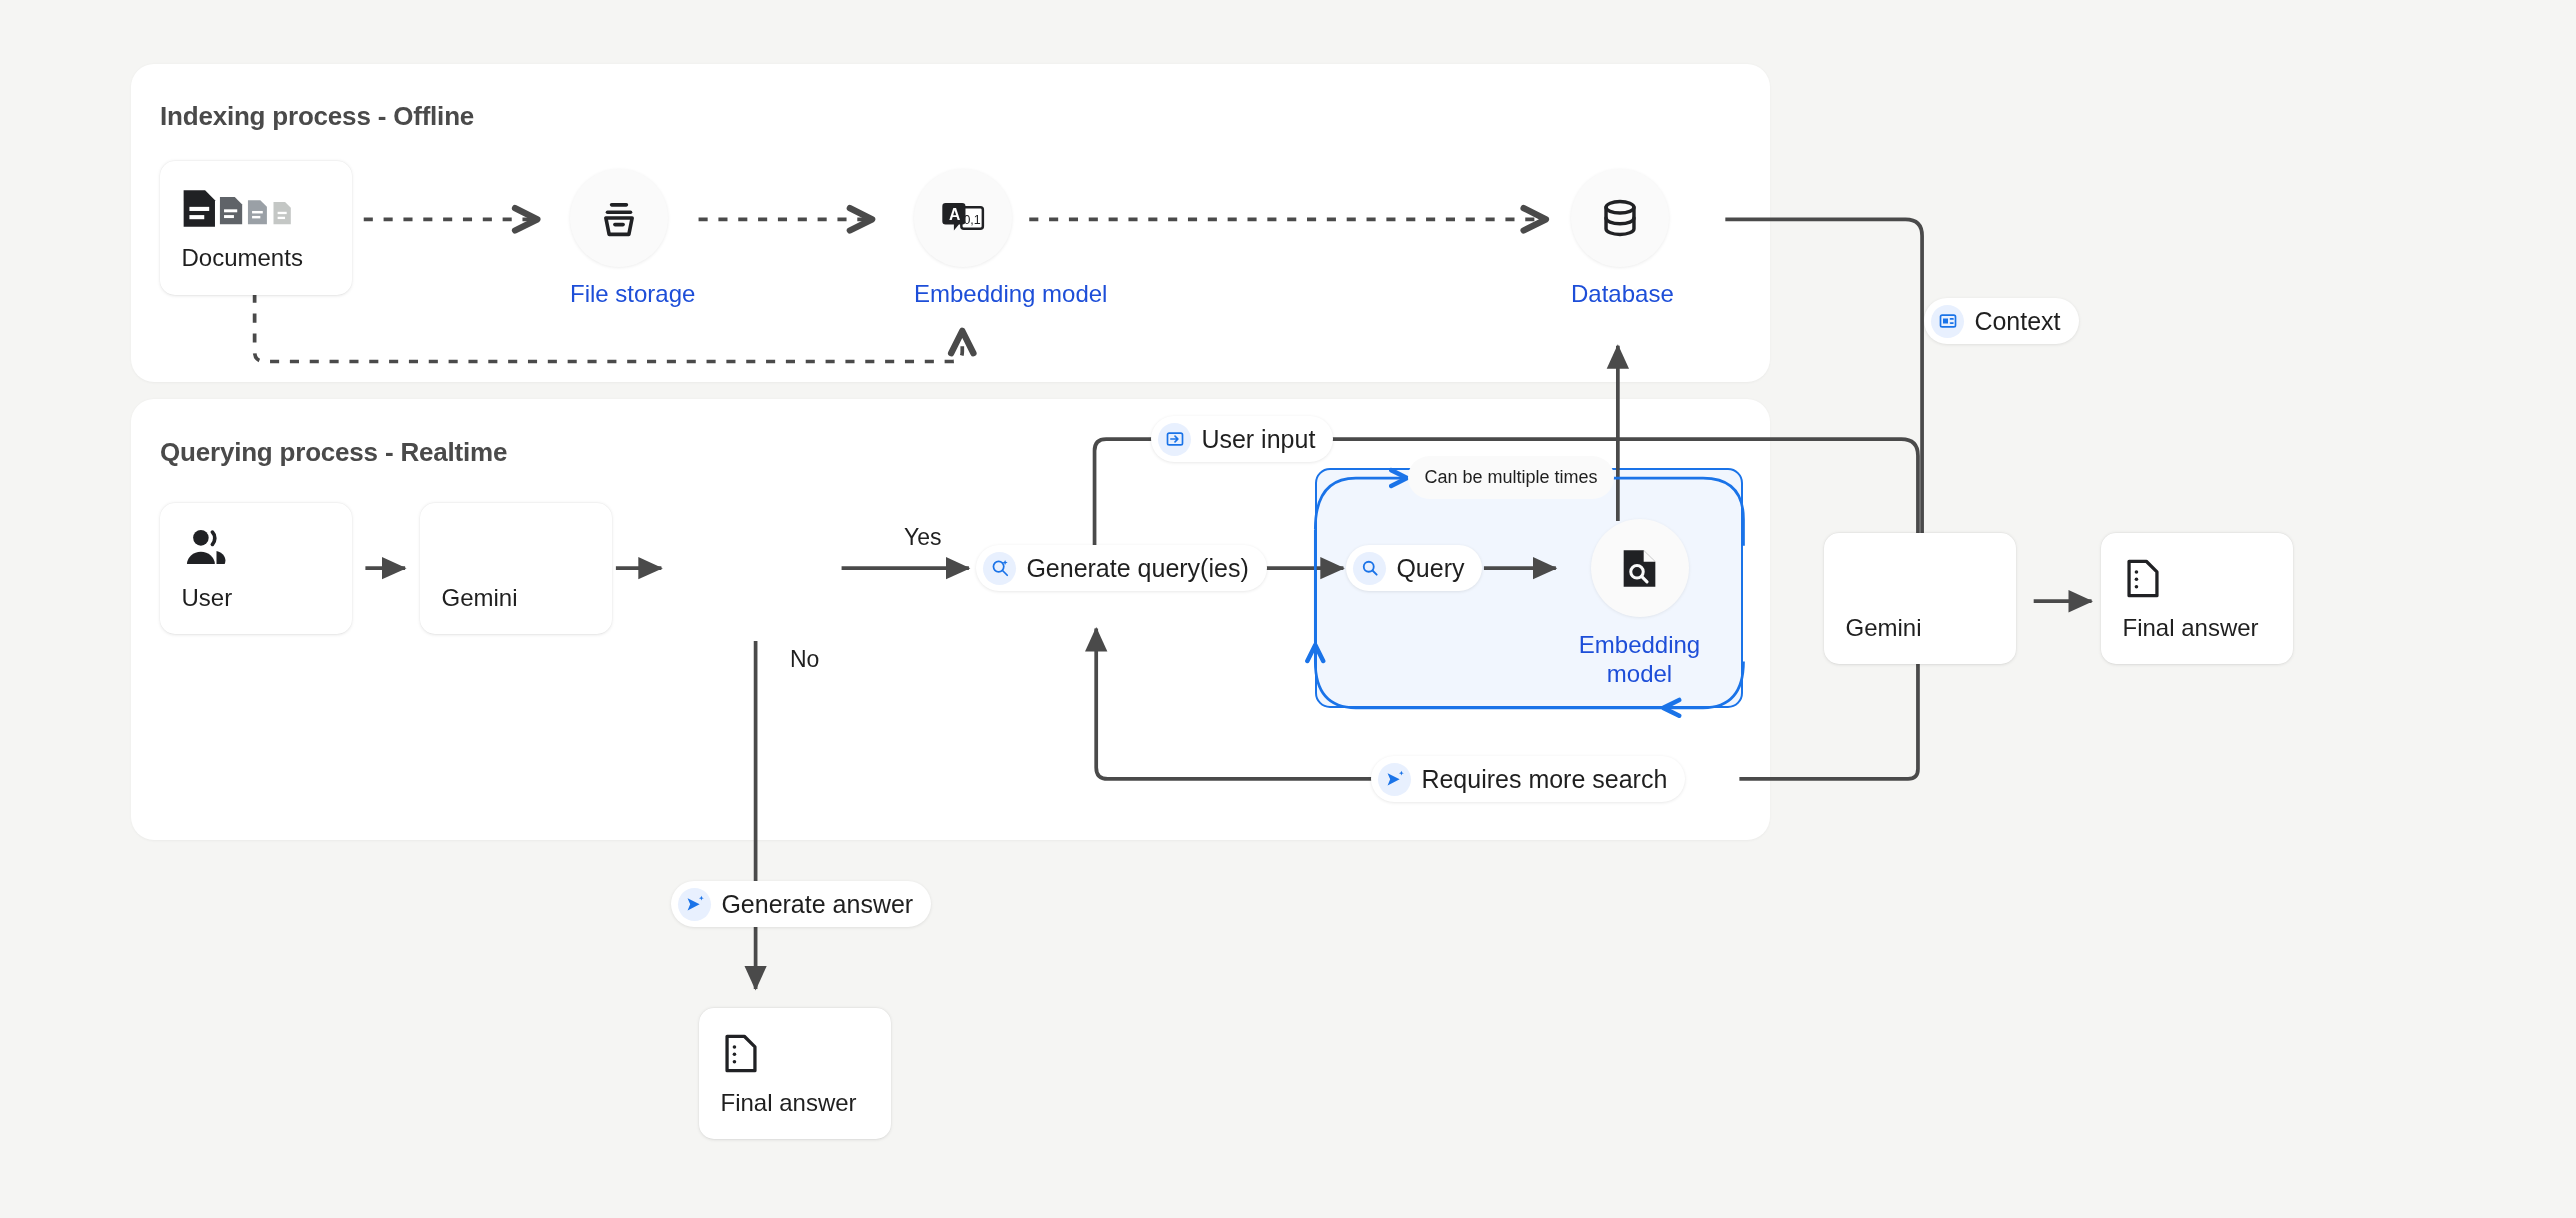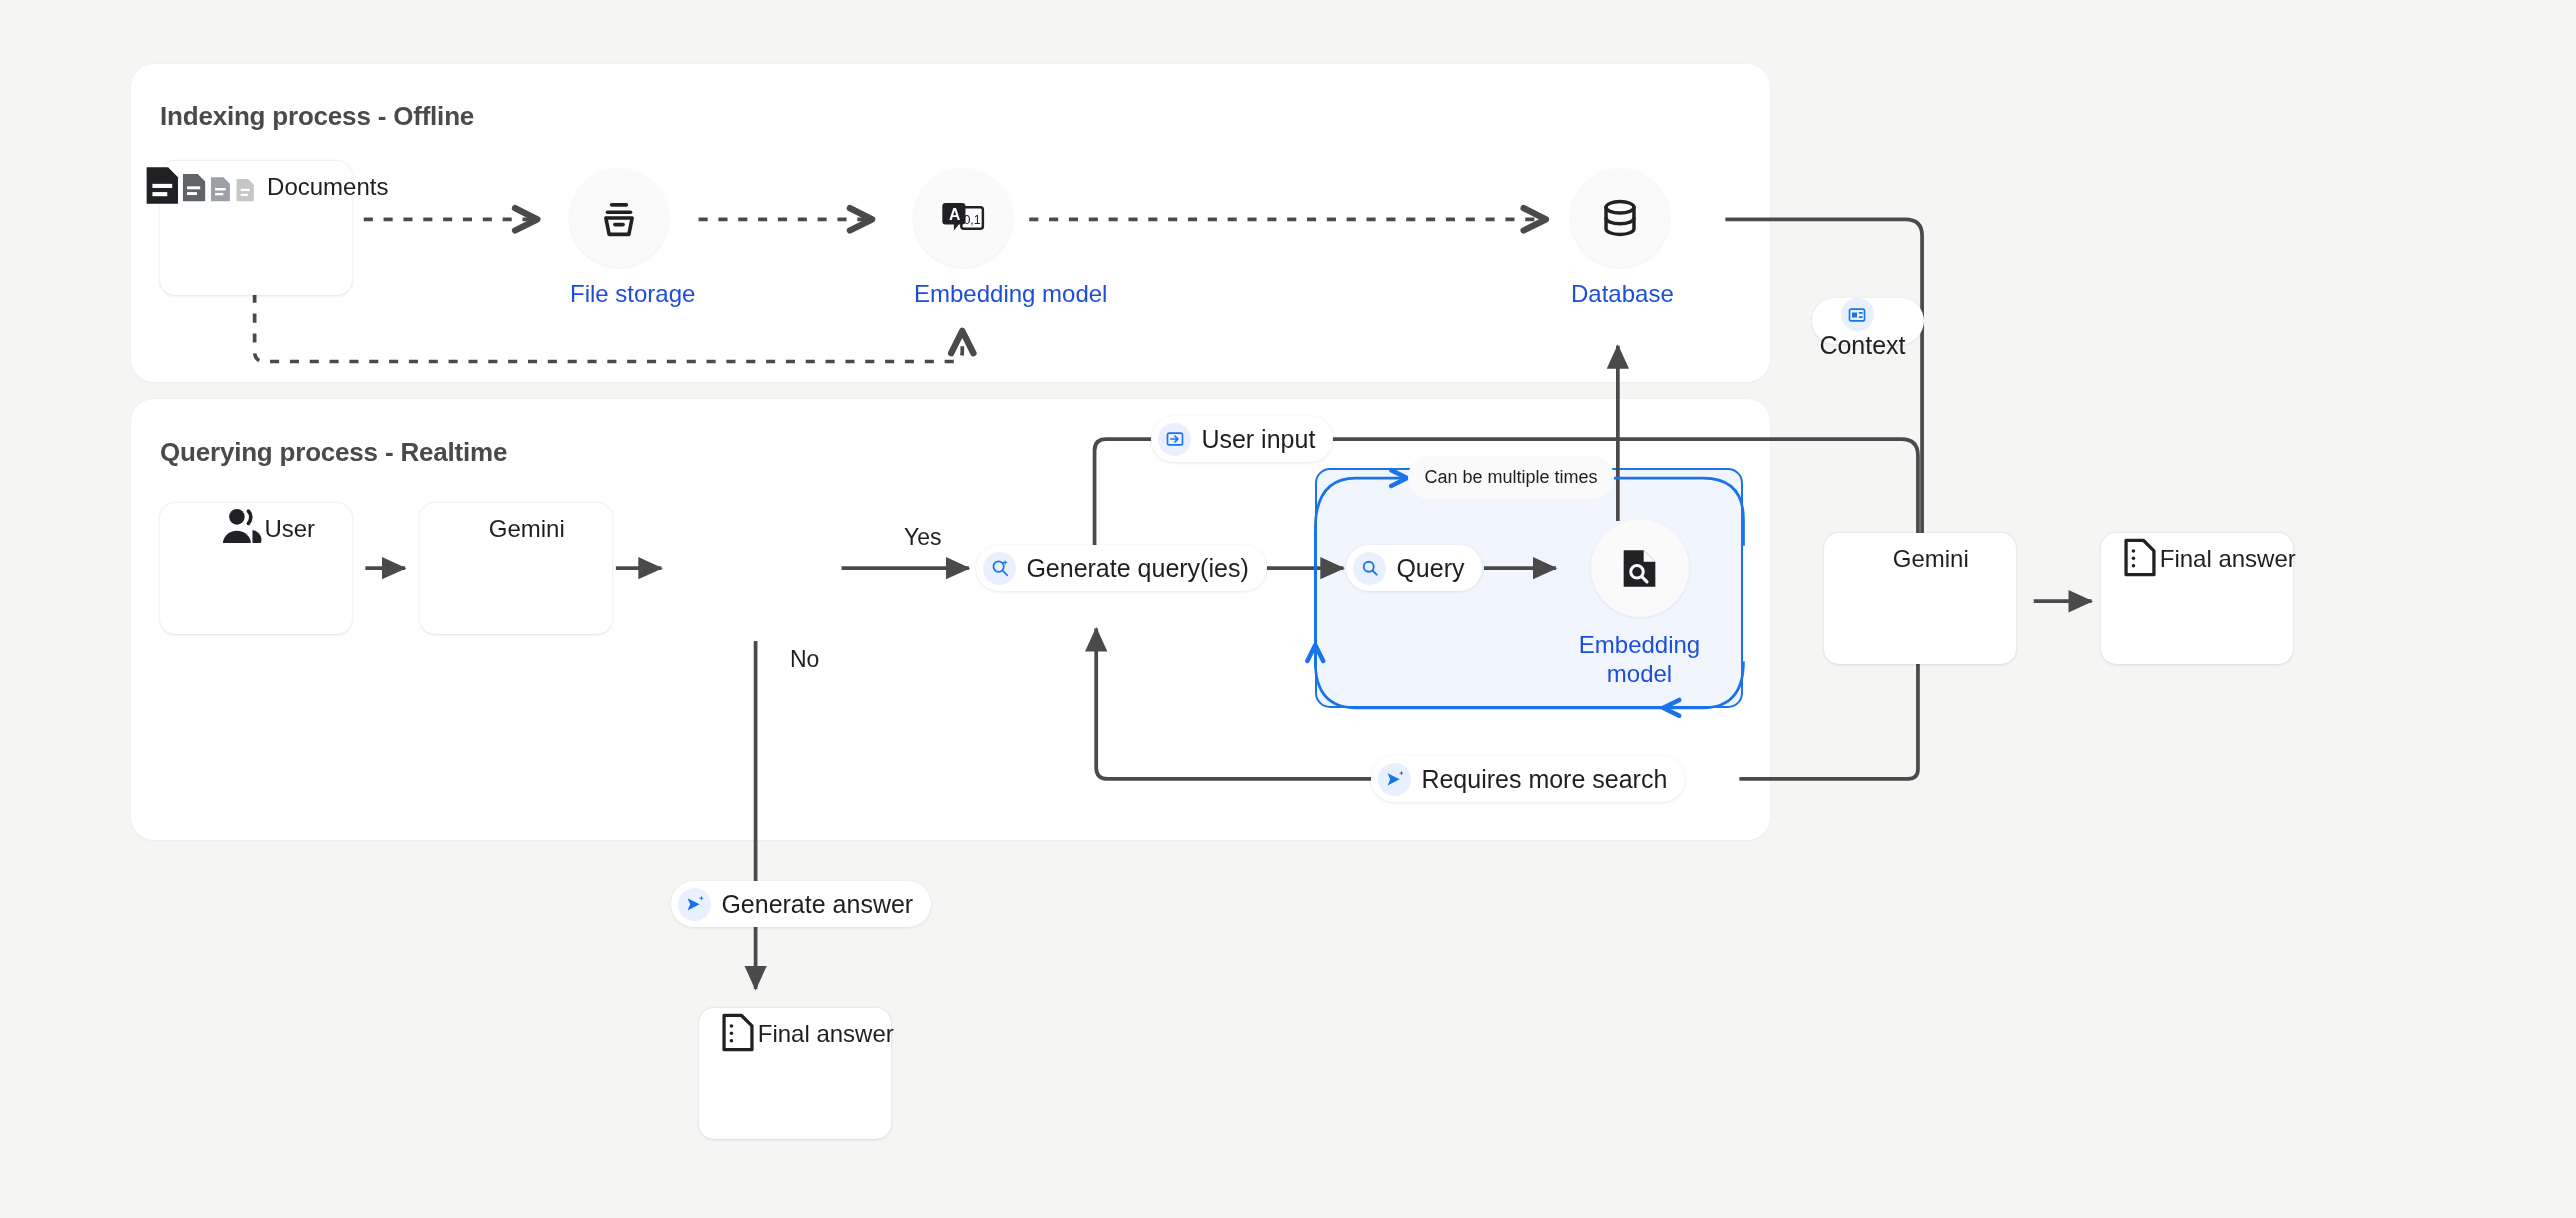--- a/index.html
+++ b/index.html
@@ -31,21 +31,21 @@
   #title-indexing { left: 160px; top: 101px; }
   #title-querying { left: 160px; top: 437px; }
 
   
   .card {
     position: absolute;
     background: #ffffff;
     border-radius: 15px;
     box-shadow: 0 0.8px 3.3px rgba(0,0,0,0.10), 0 0 0 0.4px rgba(0,0,0,0.03);
     display: flex;
-    flex-direction: row;
+    flex-direction: column;
     justify-content: center;
     padding-left: 21.5px;
   }
   .card .card-label {
     font-size: 24px;
     color: #1f1f1f;
     white-space: nowrap;
     margin-top: 11.6px;
   }
   .card .card-icon { height: 48px; display: flex; align-items: center; }
@@ -345,21 +345,21 @@
   <div class="pill" id="pill-user-input" style="left:1151px; top:416px;">
     <span class="pill-ico">
       <svg width="20" height="20" viewBox="0 0 24 24" fill="none" stroke="#1a73e8" stroke-width="2" stroke-linejoin="round">
         <rect x="3" y="5" width="18" height="14" rx="2"></rect>
         <path d="M7,12 h8 M12,8.5 L15.5,12 L12,15.5" stroke-linecap="round"></path>
       </svg>
     </span>
     <span class="pill-text">User input</span>
   </div>
 
-  <div class="pill" id="pill-context" style="left:1812px; top:298px;flex-direction:column;">
+  <div class="pill" id="pill-context" style="left:1924px; top:298px;">
     <span class="pill-ico">
       <svg width="20" height="20" viewBox="0 0 24 24" fill="none" stroke="#1a73e8" stroke-width="2" stroke-linejoin="round">
         <rect x="3" y="5" width="18" height="14" rx="2"></rect>
         <rect x="6" y="9" width="6" height="6" fill="#1a73e8" stroke="none"></rect>
         <line x1="15" y1="9.5" x2="18" y2="9.5" stroke-linecap="round"></line>
         <line x1="15" y1="14.5" x2="18" y2="14.5" stroke-linecap="round"></line>
       </svg>
     </span>
     <span class="pill-text">Context</span>
   </div>

